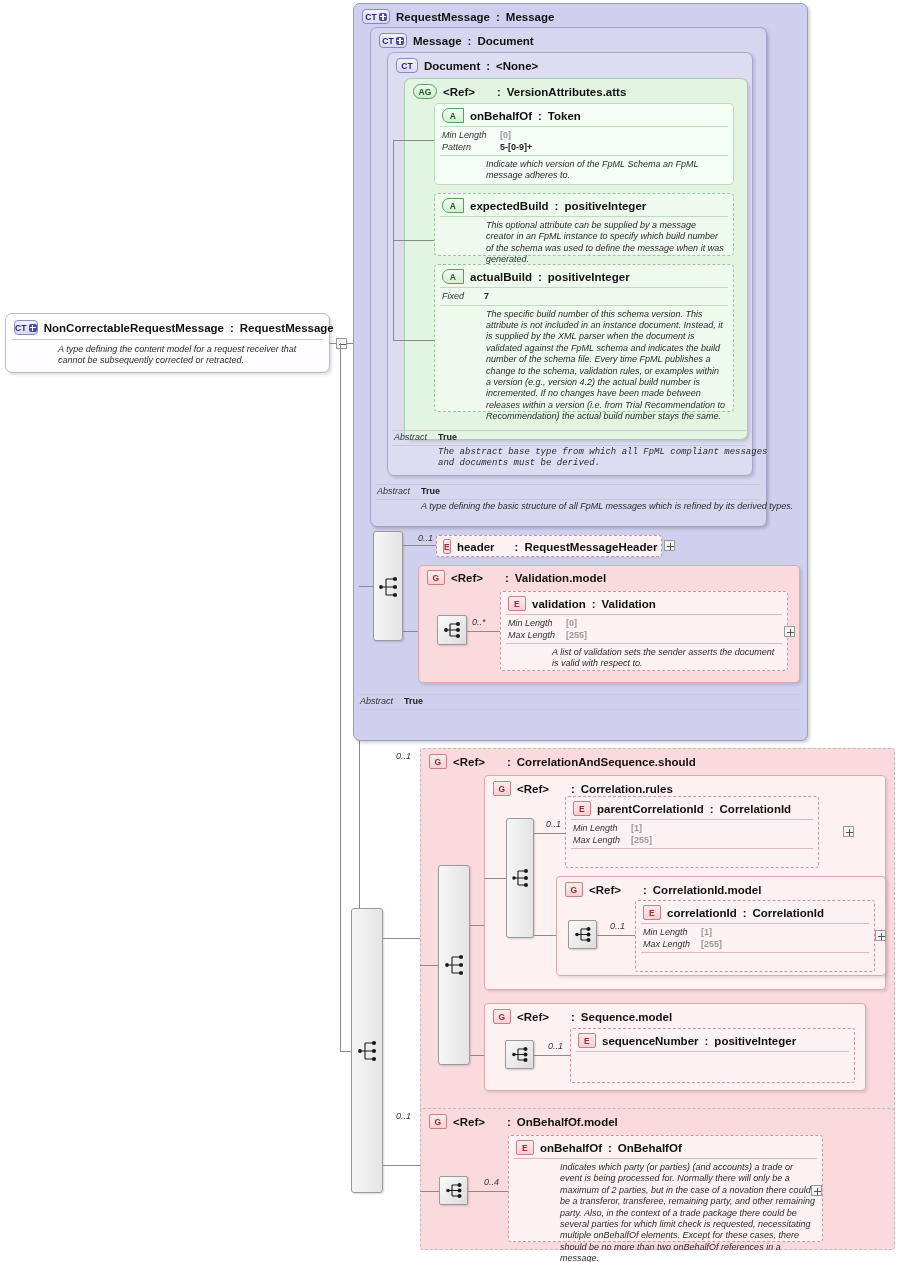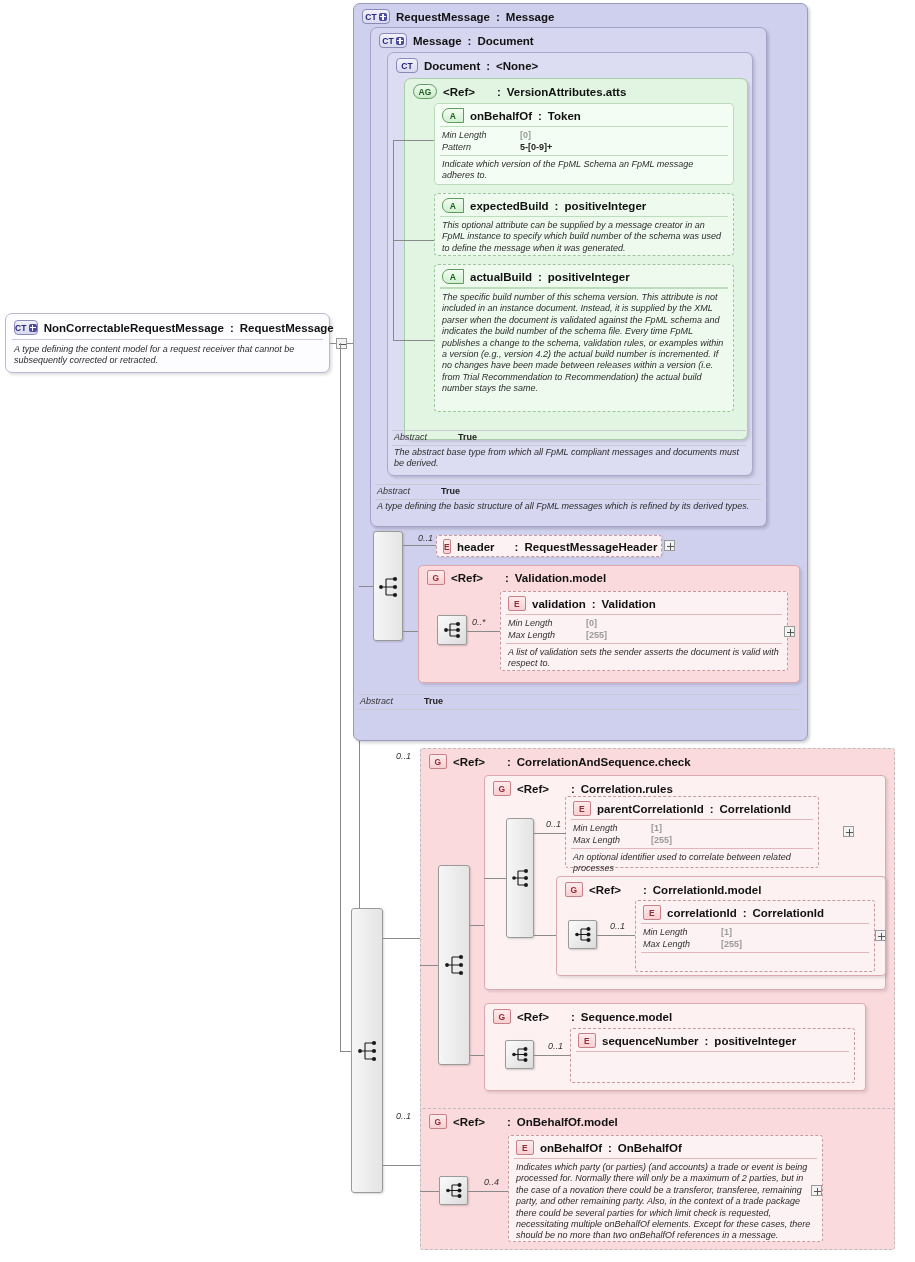--- a/index.html
+++ b/index.html
@@ -30,25 +30,25 @@
           background:linear-gradient(#f2fcf2,#d3efd3);color:#1d5c1d;}
   .chip-e{width:18px;height:15px;border:1px solid #c97f86;border-radius:2px;
           background:linear-gradient(#fdecec,#f7cfd2);color:#8e2f38;}
   .chip-g{width:18px;height:15px;border:1px solid #c97f86;border-radius:2px;
           background:linear-gradient(#fdecec,#f7cfd2);color:#8e2f38;}
   .chip-cto{width:22px;height:15px;border:1px solid #8a8ab8;border-radius:4px;
            background:linear-gradient(#f2f2fb,#d9d9ef);color:#26267a;}
 
   
   .facets{font-size:9px;color:#333;line-height:11.5px;}
-  .facets .row{display:flex;gap:20px;}
+  .facets .row{display:flex;}
   .facets .fname{font-style:italic;width:58px;}
   .facets .fval{font-weight:bold;color:#222;}
   .facets .fval.grey{font-weight:bold;color:#9a9a9a;}
-  .doc{font-size:9px;font-style:italic;color:#2b2b2b;line-height:11.4px;}
+  .doc{font-size:9px;font-style:italic;color:#2b2b2b;line-height:11.4px;margin-left:44px;}
   .sep{height:1px;background:#c9c9d6;}
   .sep.red{background:#e2b7bb;}
   .sep.green{background:#bcdcbc;}
 
   
   .c-blue{background:#cfcfee;border:1px solid #9a9ac4;
           box-shadow:2px 2px 3px rgba(0,0,0,.18);}
   .c-blue2{background:#d6d6f0;border:1px solid #a2a2c8;
           box-shadow:2px 2px 3px rgba(0,0,0,.16);}
   .c-blue3{background:#dcdcf3;border:1px solid #a8a8cc;
@@ -186,38 +186,44 @@
   </div>
 
   <div class="box c-green-d" style="left:434px;top:264px;width:300px;height:148px;">
     <div class="hdr" style="padding:4px 7px 3px 7px;">
       <span class="chip chip-a">A</span>
       <span class="title">actualBuild</span>
       <span class="title">:</span>
       <span class="type">positiveInteger</span>
     </div>
     <div class="sep green" style="margin:0 5px;"></div>
+    <div class="facets" style="padding:3px 7px 2px 7px;">
+      <div class="row">
+        <span class="fname" style="width:42px;">Fixed</span>
+        <span class="fval">7</span>
+      </div>
+    </div>
     <div class="sep green" style="margin:0 5px;"></div>
     <div class="doc" style="padding:3px 7px;">The specific build number of this schema version. This attribute is not included in an instance document. Instead, it is supplied by the XML parser when the document is validated against the FpML schema and indicates the build number of the schema file. Every time FpML publishes a change to the schema, validation rules, or examples within a version (e.g., version 4.2) the actual build number is incremented. If no changes have been made between releases within a version (i.e. from Trial Recommendation to Recommendation) the actual build number stays the same.</div>
   </div>
 
   <div class="ln lnv" style="left:393px;top:140px;height:200px;"></div>
   <div class="ln lnh" style="left:393px;top:140px;width:41px;"></div>
   <div class="ln lnh" style="left:393px;top:240px;width:41px;"></div>
   <div class="ln lnh" style="left:393px;top:340px;width:41px;"></div>
 
   <div class="sep" style="position:absolute;left:392px;top:430px;width:354px;"></div>
   <div style="position:absolute;left:394px;top:432px;width:350px;" class="facets">
     <div class="row">
       <span class="fname" style="width:44px;">Abstract</span>
       <span class="fval">True</span>
     </div>
   </div>
   <div class="sep" style="position:absolute;left:392px;top:445px;width:354px;"></div>
-  <div class="doc" style="position:absolute;left:394px;top:447px;width:350px;">The abstract base type from which all FpML compliant messages and documents must be derived.</div>
+  <div class="doc" style="position:absolute;left:394px;top:447px;width:350px;font-family:Liberation Mono, monospace;">The abstract base type from which all FpML compliant messages and documents must be derived.</div>
 
   <div class="sep" style="position:absolute;left:375px;top:484px;width:386px;"></div>
   <div style="position:absolute;left:377px;top:486px;width:384px;" class="facets">
     <div class="row">
       <span class="fname" style="width:44px;">Abstract</span>
       <span class="fval">True</span>
     </div>
   </div>
   <div class="sep" style="position:absolute;left:375px;top:499px;width:386px;"></div>
   <div class="doc" style="position:absolute;left:377px;top:501px;width:382px;">A type defining the basic structure of all FpML messages which is refined by its derived types.</div>
@@ -326,21 +332,21 @@
   <div class="ln lnv" style="left:340px;top:343px;height:708px;"></div>
   <div class="ln lnh" style="left:383px;top:938px;width:37px;"></div>
   <div class="ln lnh" style="left:383px;top:1165px;width:37px;"></div>
 
   <span class="card" style="left:396px;top:751px;">0..1</span>
   <div class="box c-red-dash" style="left:420px;top:748px;width:475px;height:365px;">
     <div class="hdr" style="padding:5px 8px 0 8px;">
       <span class="chip chip-g">G</span>
       <span class="title">&lt;Ref&gt;</span>
       <span class="title" style="margin-left:16px;">:</span>
-      <span class="type">CorrelationAndSequence.check</span>
+      <span class="type">CorrelationAndSequence.should</span>
     </div>
   </div>
 
   <div class="seqbar" style="left:438px;top:865px;width:32px;height:200px;">
     <svg width="32" height="200" viewBox="0 0 32 200" style="position:absolute;left:-1px;top:-1px;">
       <g stroke="#1a1a1a" stroke-width="1.1" fill="none">
         <path d="M10 100 H14 M14 92 V108 M14 92 H22 M14 100 H22 M14 108 H22"></path>
       </g>
       <g fill="#1a1a1a">
         <circle cx="9" cy="100" r="1.9"></circle>
@@ -393,21 +399,20 @@
       <div class="row">
         <span class="fname">Min Length</span>
         <span class="fval grey">[1]</span>
       </div>
       <div class="row">
         <span class="fname">Max Length</span>
         <span class="fval grey">[255]</span>
       </div>
     </div>
     <div class="sep red" style="margin:0 5px;"></div>
-    <div class="doc" style="padding:3px 7px;">An optional identifier used to correlate between related processes</div>
   </div>
   <div class="exp" style="left:843px;top:826px;"></div>
 
   <div class="box c-redbox" style="left:556px;top:876px;width:330px;height:100px;">
     <div class="hdr" style="padding:5px 8px 0 8px;">
       <span class="chip chip-g">G</span>
       <span class="title">&lt;Ref&gt;</span>
       <span class="title" style="margin-left:16px;">:</span>
       <span class="type">CorrelationId.model</span>
     </div>

